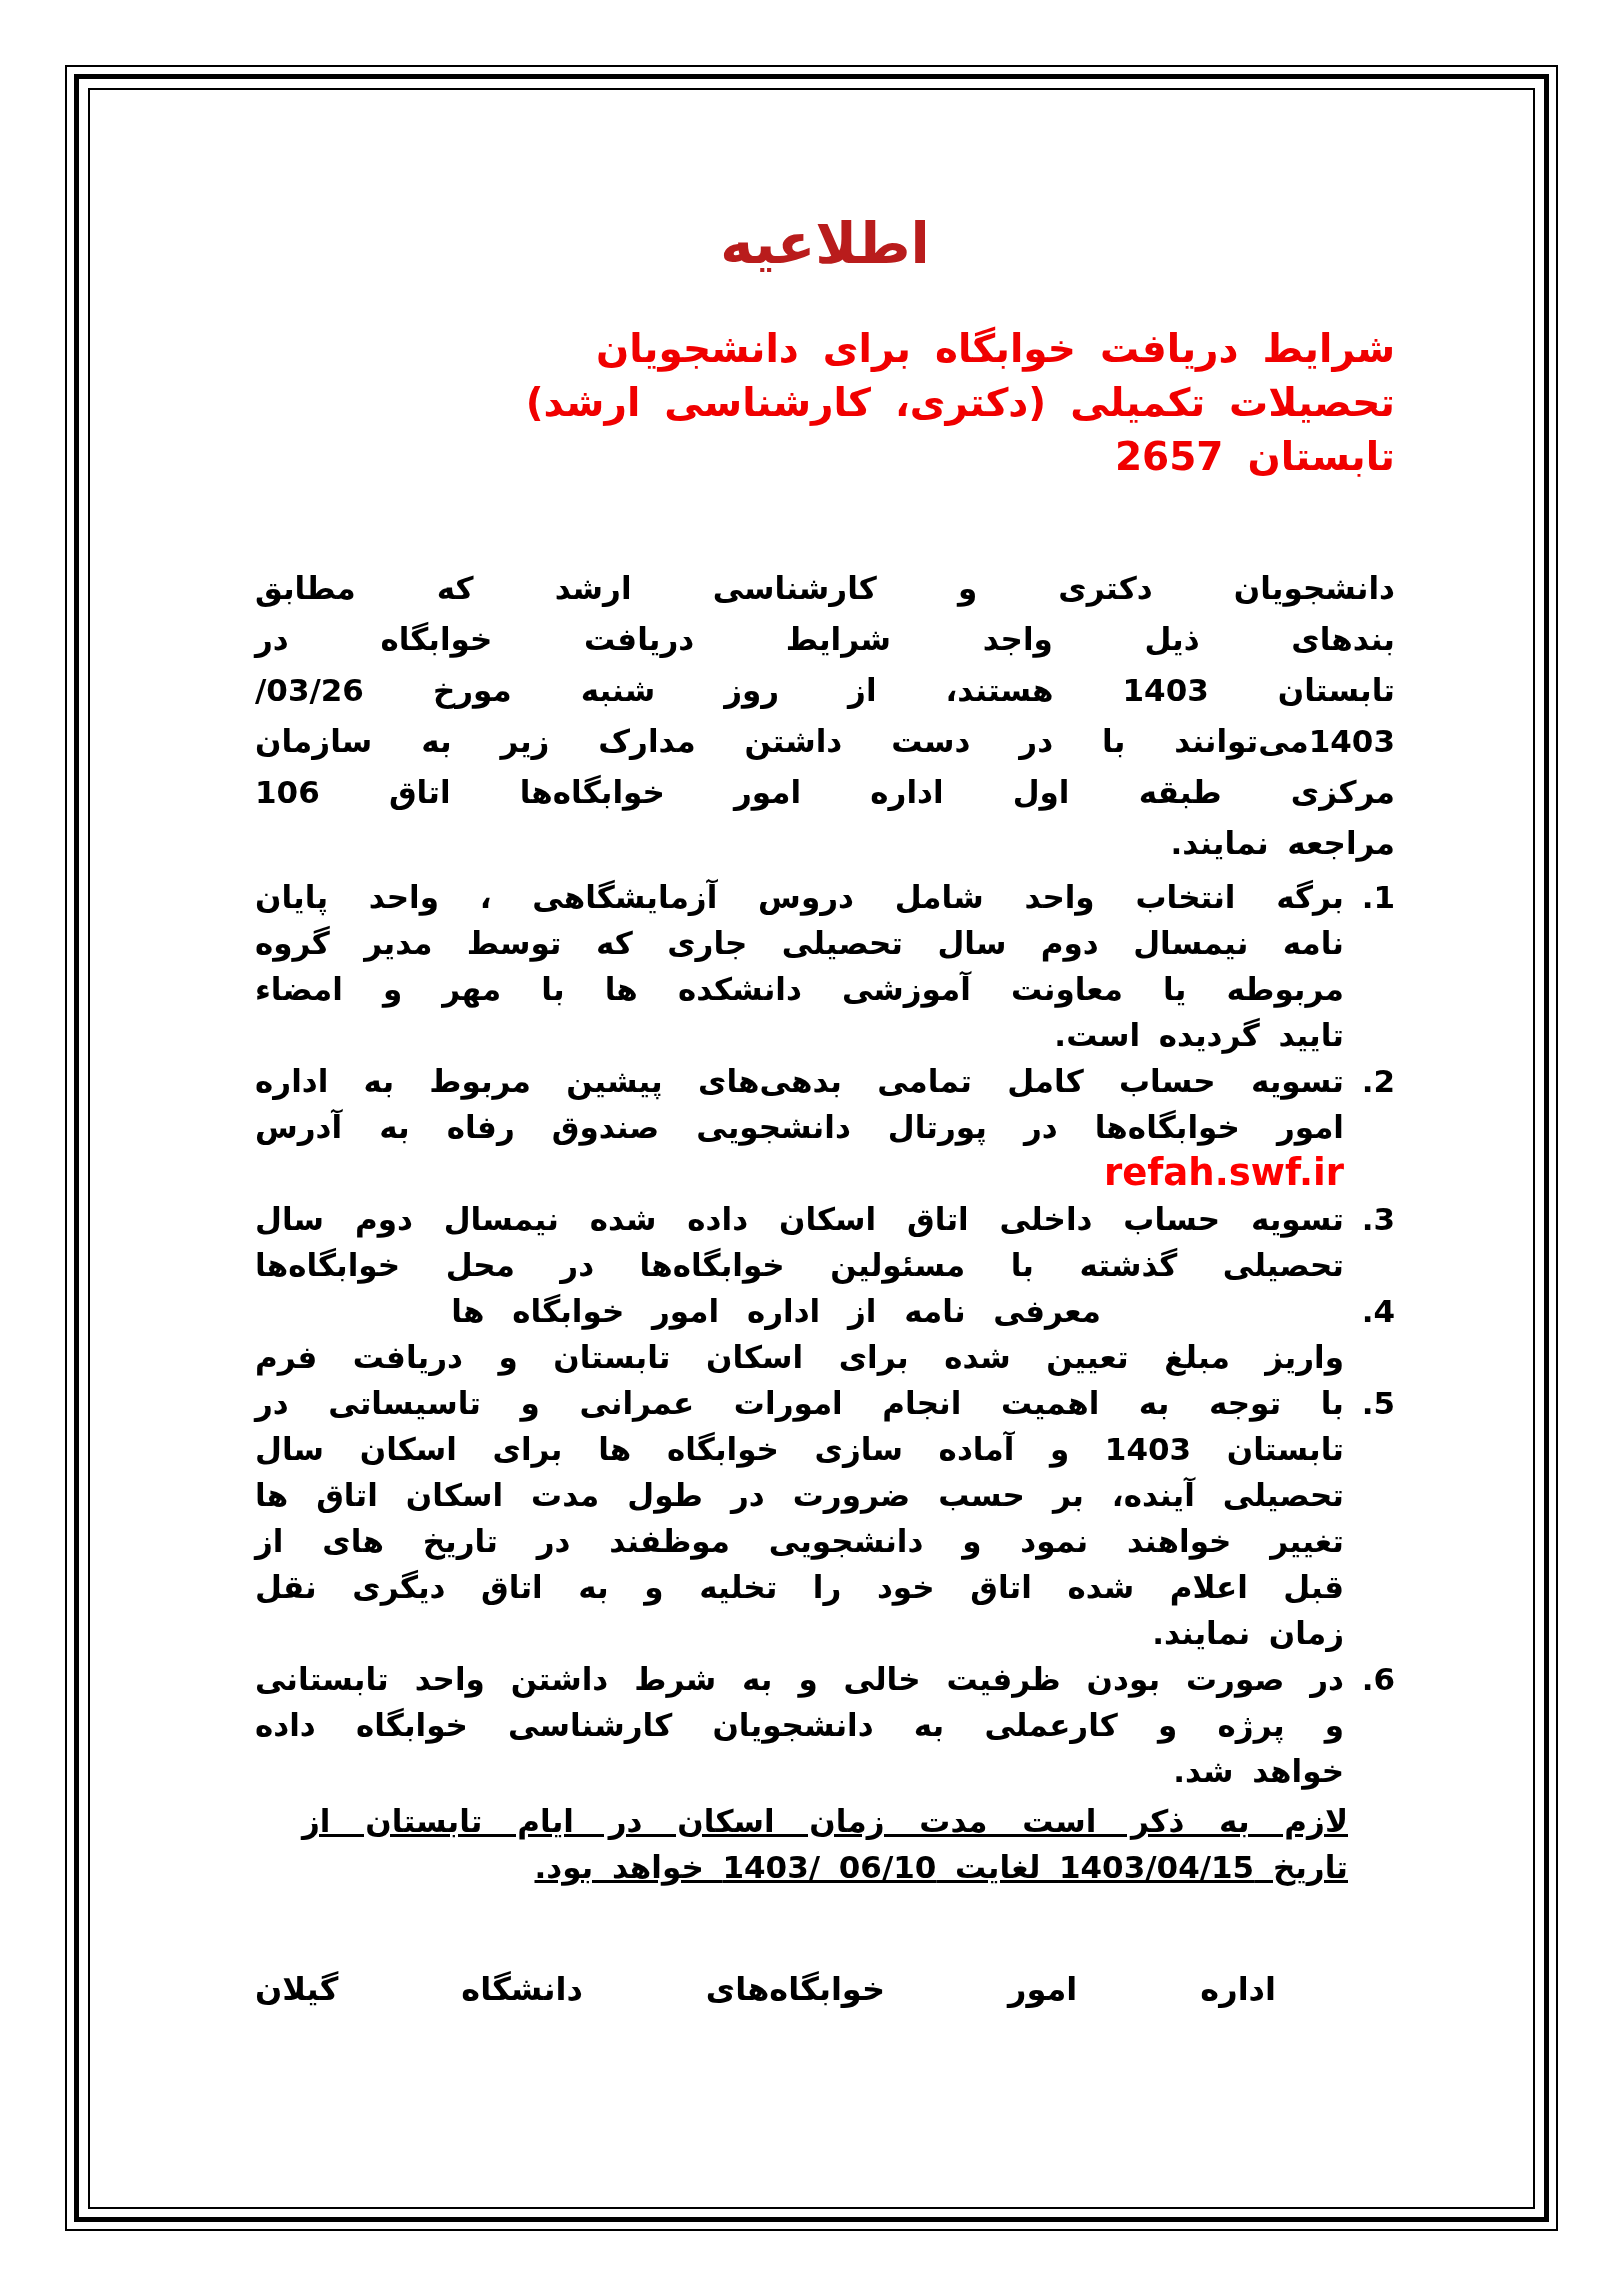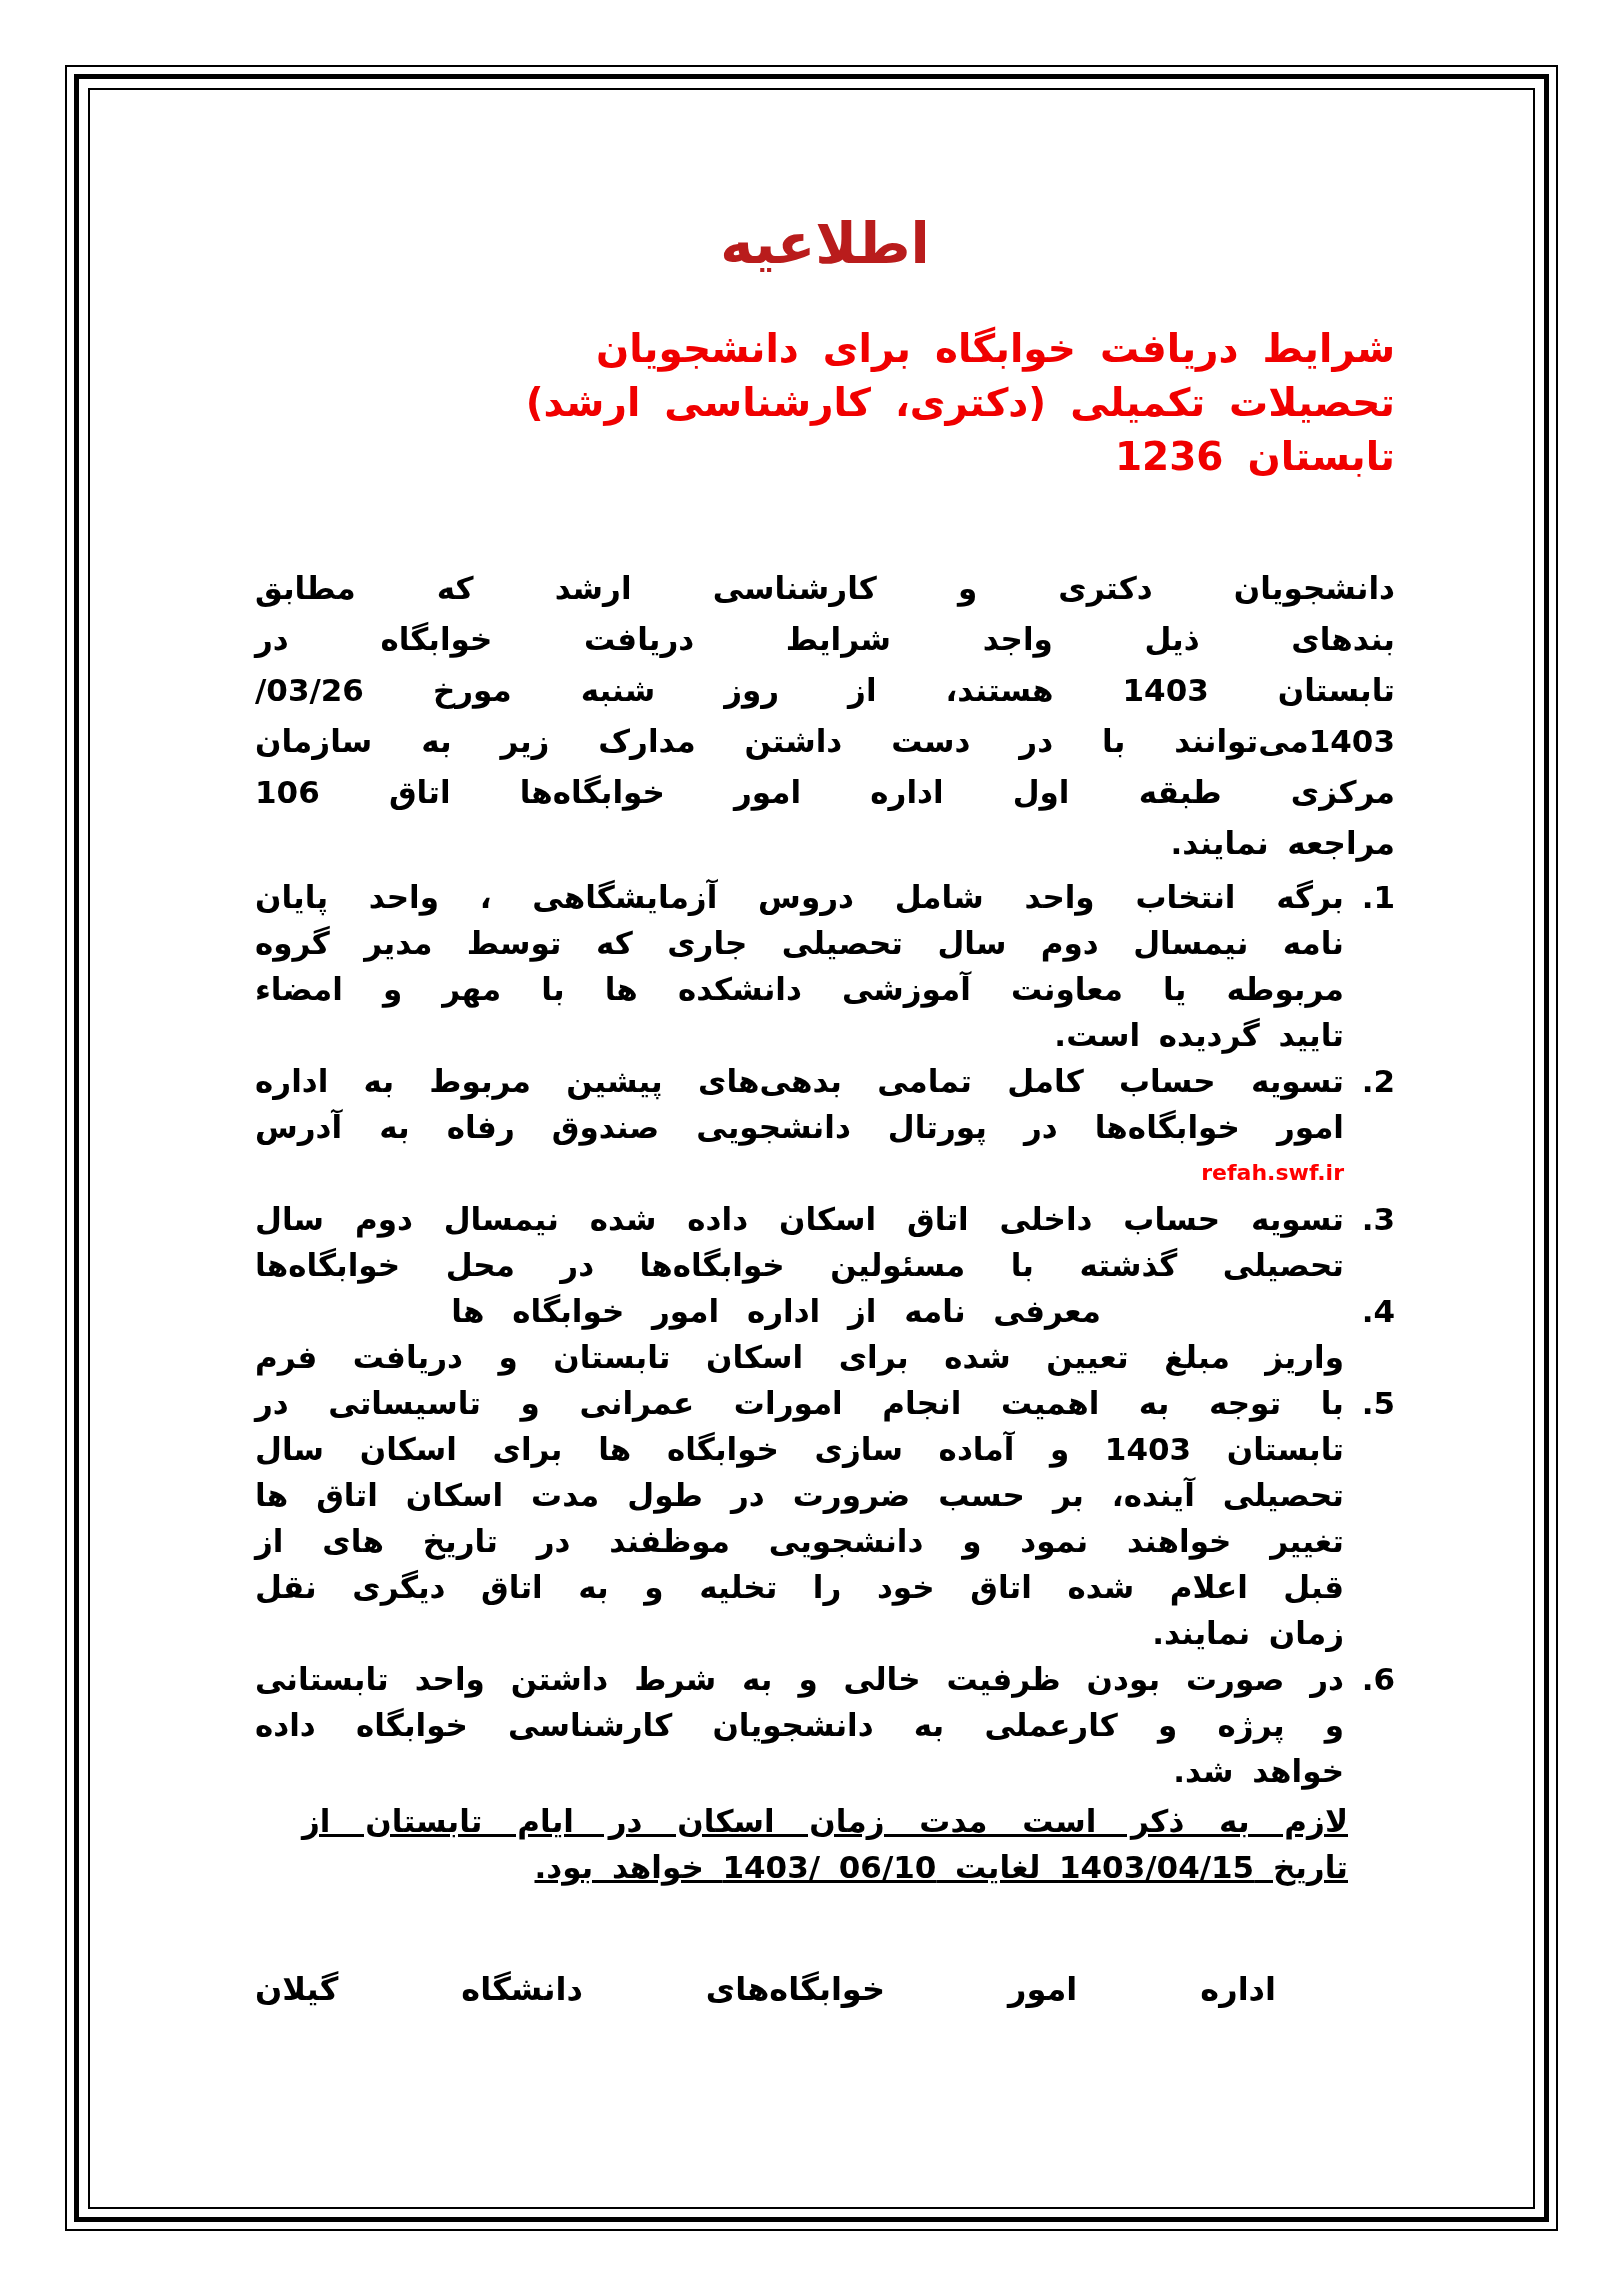--- a/index.html
+++ b/index.html
@@ -41,21 +41,21 @@
   .list-marker{
     position:absolute;right:0;top:0;width:48px;line-height:46px;
     font-size:31px;text-align:right;
   }
   .list-item .line{line-height:46px;}
 
   .j{text-align:justify;text-align-last:justify;}
   .r{text-align:right;word-spacing:7.9px;}
 
   .link-line{
-    line-height:34px;font-size:22px;text-align:right;
+    line-height:34px;font-size:37px;text-align:right;
     direction:ltr;
   }
   .url{color:#ff0000;text-decoration:none;cursor:pointer;}
 
   .indent-b{margin-right:243px;word-spacing:17px;}
 
   .note-sec{top:1798px;}
   .note-sec .line{line-height:46px;margin:0 47px;text-decoration:underline;}
 
   .footer-sec{top:1958px;}
@@ -74,21 +74,21 @@
 
 <div class="content">
 
   <div class="sec title-sec">
     <div class="doc-title">اطلاعیه</div>
   </div>
 
   <div class="sec subtitle-sec">
     <div class="subtitle-line">شرایط دریافت خوابگاه برای دانشجویان</div>
     <div class="subtitle-line">تحصیلات تکمیلی (دکتری، کارشناسی ارشد)</div>
-    <div class="subtitle-line">تابستان 1236</div>
+    <div class="subtitle-line">تابستان 2657</div>
   </div>
 
   <div class="sec intro-sec body-text">
     <div class="line j">دانشجویان دکتری و کارشناسی ارشد که مطابق</div>
     <div class="line j">بندهای ذیل واجد شرایط دریافت خوابگاه در</div>
     <div class="line j">تابستان 1403 هستند، از روز شنبه مورخ ⁦/03/26⁩</div>
     <div class="line j">⁦1403⁩می‌توانند با در دست داشتن مدارک زیر به سازمان</div>
     <div class="line j">مرکزی طبقه اول اداره امور خوابگاه‌ها اتاق 106</div>
     <div class="line r">مراجعه نمایند.</div>
   </div>

